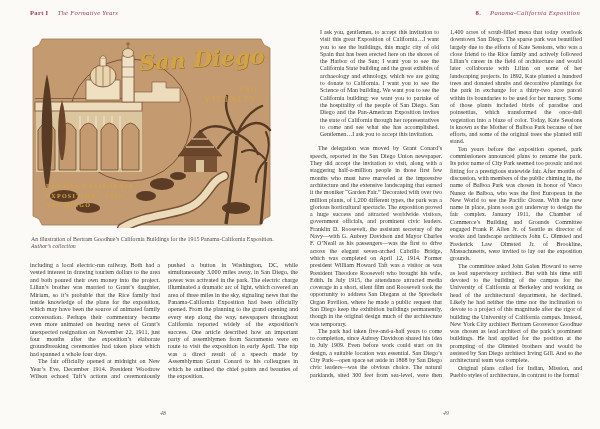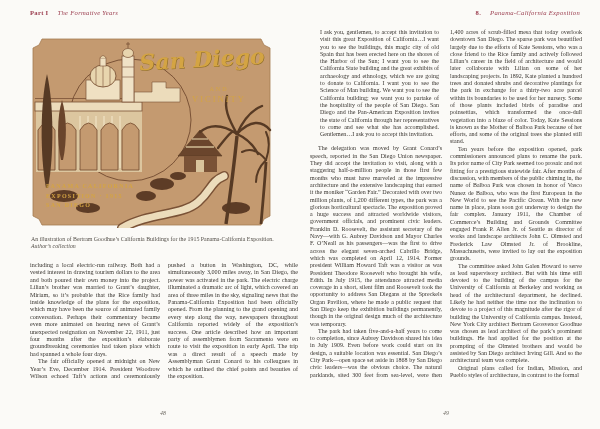--- a/index.html
+++ b/index.html
@@ -18,21 +18,21 @@
   
   .poster{position:absolute;left:30px;top:36px;width:243px;height:192px;margin:0;}
   .poster svg{position:absolute;left:0;top:0;}
   .poster-title{
     position:absolute;left:104px;top:10px;width:136px;
     font-family:"DejaVu Serif",serif;font-style:italic;font-weight:bold;
     font-size:22px;color:#d4a443;text-shadow:0.5px 0.5px 0 #8a6a25;
     transform:rotate(-3deg);text-align:center;
   }
   .poster-sub{
-    position:absolute;left:150px;top:48px;width:78px;text-align:center;
+    position:absolute;left:150px;top:48px;width:78px;text-align:right;
     color:#d4a443;letter-spacing:2px;line-height:10px;
   }
   .poster-sub .l1{font-size:6px;}
   .poster-sub .l2{font-size:8.5px;}
   .poster-bottom{
     position:absolute;left:16px;top:146px;color:#d4a443;
     font-size:6px;letter-spacing:1.3px;line-height:9.5px;font-weight:bold;
   }
   .figcaption{
     position:absolute;left:31px;top:236px;width:252px;

